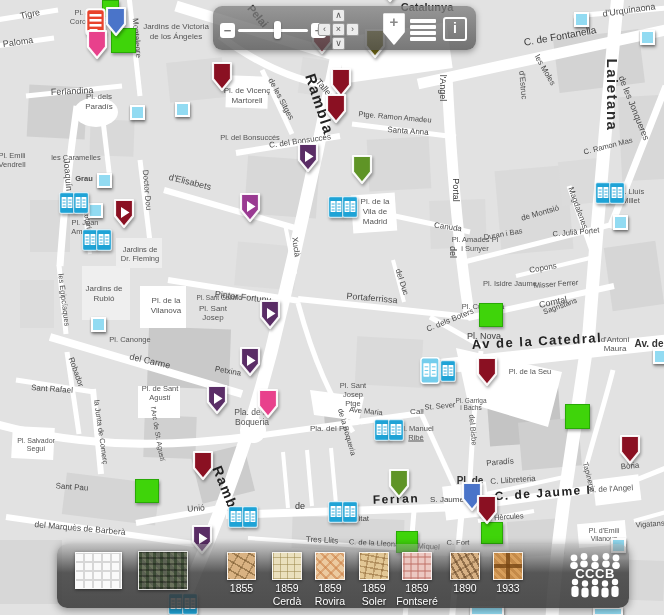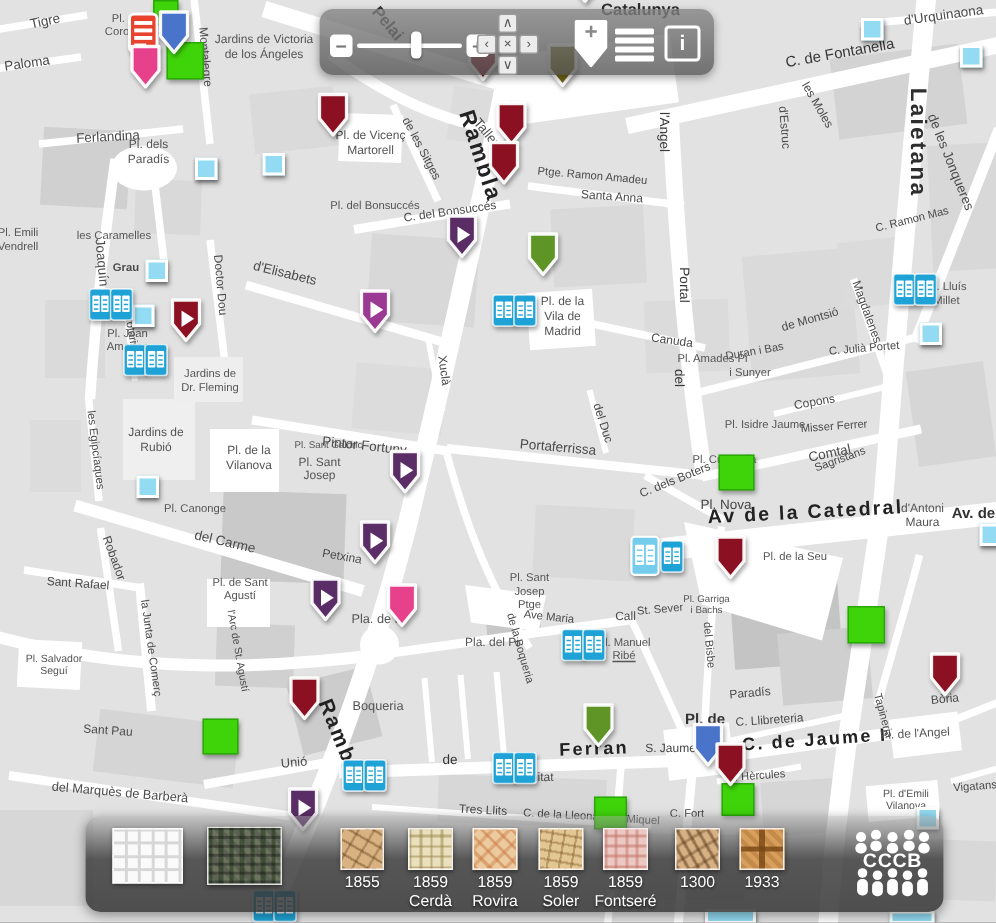--- a/index.html
+++ b/index.html
@@ -232,39 +232,39 @@
       <div class="slabel" style="left: 540px; top: 213px; font-size: 8px; color: rgb(74, 74, 74); transform: translate(-50%, -50%) rotate(-16deg);">de Montsió</div>
       <div class="slabel" style="left: 576px; top: 232px; font-size: 7.5px; color: rgb(74, 74, 74); transform: translate(-50%, -50%) rotate(-5deg);">C. Julià Portet</div>
       <div class="slabel" style="left: 631px; top: 191px; font-size: 7.5px; color: rgb(85, 85, 85); transform: translate(-50%, -50%) rotate(0deg);">Pl. Lluís</div>
       <div class="slabel" style="left: 631px; top: 200px; font-size: 7.5px; color: rgb(85, 85, 85); transform: translate(-50%, -50%) rotate(0deg);">Millet</div>
       <div class="slabel" style="left: 578px; top: 208px; font-size: 8px; color: rgb(74, 74, 74); transform: translate(-50%, -50%) rotate(70deg);">Magdalenes</div>
       <div class="slabel" style="left: 543px; top: 268px; font-size: 8px; color: rgb(74, 74, 74); transform: translate(-50%, -50%) rotate(-10deg);">Copons</div>
       <div class="slabel" style="left: 556px; top: 284px; font-size: 7.5px; color: rgb(74, 74, 74); transform: translate(-50%, -50%) rotate(-4deg);">Misser Ferrer</div>
       <div class="slabel" style="left: 510px; top: 283px; font-size: 7.5px; color: rgb(85, 85, 85); transform: translate(-50%, -50%) rotate(0deg);">Pl. Isidre Jaume</div>
       <div class="slabel" style="left: 503px; top: 234px; font-size: 7.5px; color: rgb(74, 74, 74); transform: translate(-50%, -50%) rotate(-10deg);">Duran i Bas</div>
       <div class="slabel" style="left: 475px; top: 239px; font-size: 7.5px; color: rgb(85, 85, 85); transform: translate(-50%, -50%) rotate(0deg);">Pl. Amades Pi</div>
-      <div class="slabel" style="left: 490px; top: 248px; font-size: 7.5px; color: rgb(85, 85, 85); transform: translate(-50%, -50%) rotate(0deg); padding-left: 20px;">i Sunyer</div>
+      <div class="slabel" style="left: 475px; top: 248px; font-size: 7.5px; color: rgb(85, 85, 85); transform: translate(-50%, -50%) rotate(0deg);">i Sunyer</div>
       <div class="slabel" style="left: 243px; top: 297px; font-size: 9px; color: rgb(74, 74, 74); transform: translate(-50%, -50%) rotate(6deg);">Pintor Fortuny</div>
       <div class="slabel" style="left: 296px; top: 247px; font-size: 8px; color: rgb(74, 74, 74); transform: translate(-50%, -50%) rotate(82deg);">Xuclà</div>
       <div class="slabel" style="left: 402px; top: 282px; font-size: 8px; color: rgb(74, 74, 74); transform: translate(-50%, -50%) rotate(72deg);">del Duc</div>
       <div class="slabel" style="left: 372px; top: 298px; font-size: 9px; color: rgb(74, 74, 74); transform: translate(-50%, -50%) rotate(5deg);">Portaferrissa</div>
       <div class="slabel" style="left: 483px; top: 306px; font-size: 7.5px; color: rgb(85, 85, 85); transform: translate(-50%, -50%) rotate(0deg);">Pl. Cucurulla</div>
       <div class="slabel" style="left: 450px; top: 320px; font-size: 8px; color: rgb(74, 74, 74); transform: translate(-50%, -50%) rotate(-22deg);">C. dels Boters</div>
       <div class="slabel" style="left: 560px; top: 306px; font-size: 7.5px; color: rgb(74, 74, 74); transform: translate(-50%, -50%) rotate(-20deg);">Sagristans</div>
       <div class="slabel" style="left: 328px; top: 428px; font-size: 8px; color: rgb(85, 85, 85); transform: translate(-50%, -50%) rotate(0deg);">Pla. del Pi</div>
       <div class="slabel" style="left: 353px; top: 385px; font-size: 7.5px; color: rgb(85, 85, 85); transform: translate(-50%, -50%) rotate(0deg);">Pl. Sant</div>
       <div class="slabel" style="left: 353px; top: 394px; font-size: 7.5px; color: rgb(85, 85, 85); transform: translate(-50%, -50%) rotate(0deg);">Josep</div>
       <div class="slabel" style="left: 353px; top: 403px; font-size: 7.5px; color: rgb(85, 85, 85); transform: translate(-50%, -50%) rotate(0deg);">Ptge</div>
       <div class="slabel" style="left: 366px; top: 411px; font-size: 7.5px; color: rgb(74, 74, 74); transform: translate(-50%, -50%) rotate(6deg);">Ave Maria</div>
       <div class="slabel" style="left: 416px; top: 428px; font-size: 7.5px; color: rgb(85, 85, 85); transform: translate(-50%, -50%) rotate(0deg);">Pl. Manuel</div>
       <div class="slabel" style="left: 416px; top: 437px; font-size: 7.5px; color: rgb(85, 85, 85); transform: translate(-50%, -50%) rotate(0deg); text-decoration: underline;">Ribé</div>
       <div class="slabel" style="left: 417px; top: 411px; font-size: 8px; color: rgb(74, 74, 74); transform: translate(-50%, -50%) rotate(0deg);">Call</div>
       <div class="slabel" style="left: 347px; top: 432px; font-size: 7.5px; color: rgb(74, 74, 74); transform: translate(-50%, -50%) rotate(74deg);">de la Boqueria</div>
       <div class="slabel" style="left: 252px; top: 412px; font-size: 8.5px; color: rgb(85, 85, 85); transform: translate(-50%, -50%) rotate(0deg);">Pla. de la</div>
-      <div class="slabel" style="left: 252px; top: 422px; font-size: 8.5px; color: rgb(85, 85, 85); transform: translate(-50%, -50%) rotate(0deg); margin-top: 48px;">Boqueria</div>
+      <div class="slabel" style="left: 252px; top: 422px; font-size: 8.5px; color: rgb(85, 85, 85); transform: translate(-50%, -50%) rotate(0deg);">Boqueria</div>
       <div class="slabel" style="left: 228px; top: 371px; font-size: 8px; color: rgb(74, 74, 74); transform: translate(-50%, -50%) rotate(10deg);">Petxina</div>
       <div class="slabel" style="left: 213px; top: 308px; font-size: 8px; color: rgb(85, 85, 85); transform: translate(-50%, -50%) rotate(0deg);">Pl. Sant</div>
       <div class="slabel" style="left: 213px; top: 317px; font-size: 8px; color: rgb(85, 85, 85); transform: translate(-50%, -50%) rotate(0deg);">Josep</div>
       <div class="slabel" style="left: 219px; top: 297px; font-size: 6.5px; color: rgb(85, 85, 85); transform: translate(-50%, -50%) rotate(0deg);">Pl. Sant Galdric</div>
       <div class="slabel" style="left: 166px; top: 300px; font-size: 8px; color: rgb(85, 85, 85); transform: translate(-50%, -50%) rotate(0deg);">Pl. de la</div>
       <div class="slabel" style="left: 166px; top: 310px; font-size: 8px; color: rgb(85, 85, 85); transform: translate(-50%, -50%) rotate(0deg);">Vilanova</div>
       <div class="slabel" style="left: 150px; top: 361px; font-size: 9px; color: rgb(74, 74, 74); transform: translate(-50%, -50%) rotate(13deg);">del Carme</div>
       <div class="slabel" style="left: 130px; top: 339px; font-size: 7.5px; color: rgb(85, 85, 85); transform: translate(-50%, -50%) rotate(0deg);">Pl. Canonge</div>
       <div class="slabel" style="left: 104px; top: 288px; font-size: 8px; color: rgb(85, 85, 85); transform: translate(-50%, -50%) rotate(0deg);">Jardins de</div>
       <div class="slabel" style="left: 104px; top: 298px; font-size: 8px; color: rgb(85, 85, 85); transform: translate(-50%, -50%) rotate(0deg);">Rubió</div>
@@ -842,21 +842,21 @@
       <div class="titem" style="left: 359px; top: 552px;">
         <div class="thumb t-y1859s" style="width: 30px; height: 28px;"></div>
         <div class="tlabel" style="top: 30px;">1859<div>Soler</div></div>
       </div>
       <div class="titem" style="left: 402px; top: 552px;">
         <div class="thumb t-y1859f" style="width: 30px; height: 28px;"></div>
         <div class="tlabel" style="top: 30px;">1859<div>Fontseré</div></div>
       </div>
       <div class="titem" style="left: 450px; top: 552px;">
         <div class="thumb t-y1890" style="width: 30px; height: 28px;"></div>
-        <div class="tlabel" style="top: 30px;">1300</div>
+        <div class="tlabel" style="top: 30px;">1890</div>
       </div>
       <div class="titem" style="left: 493px; top: 552px;">
         <div class="thumb t-y1933" style="width: 30px; height: 28px;"></div>
         <div class="tlabel" style="top: 30px;">1933</div>
       </div>
     </div>
 
   <div class="cccb">
     <svg width="58" height="48" viewBox="0 0 58 48">
       <g fill="#ffffff">

